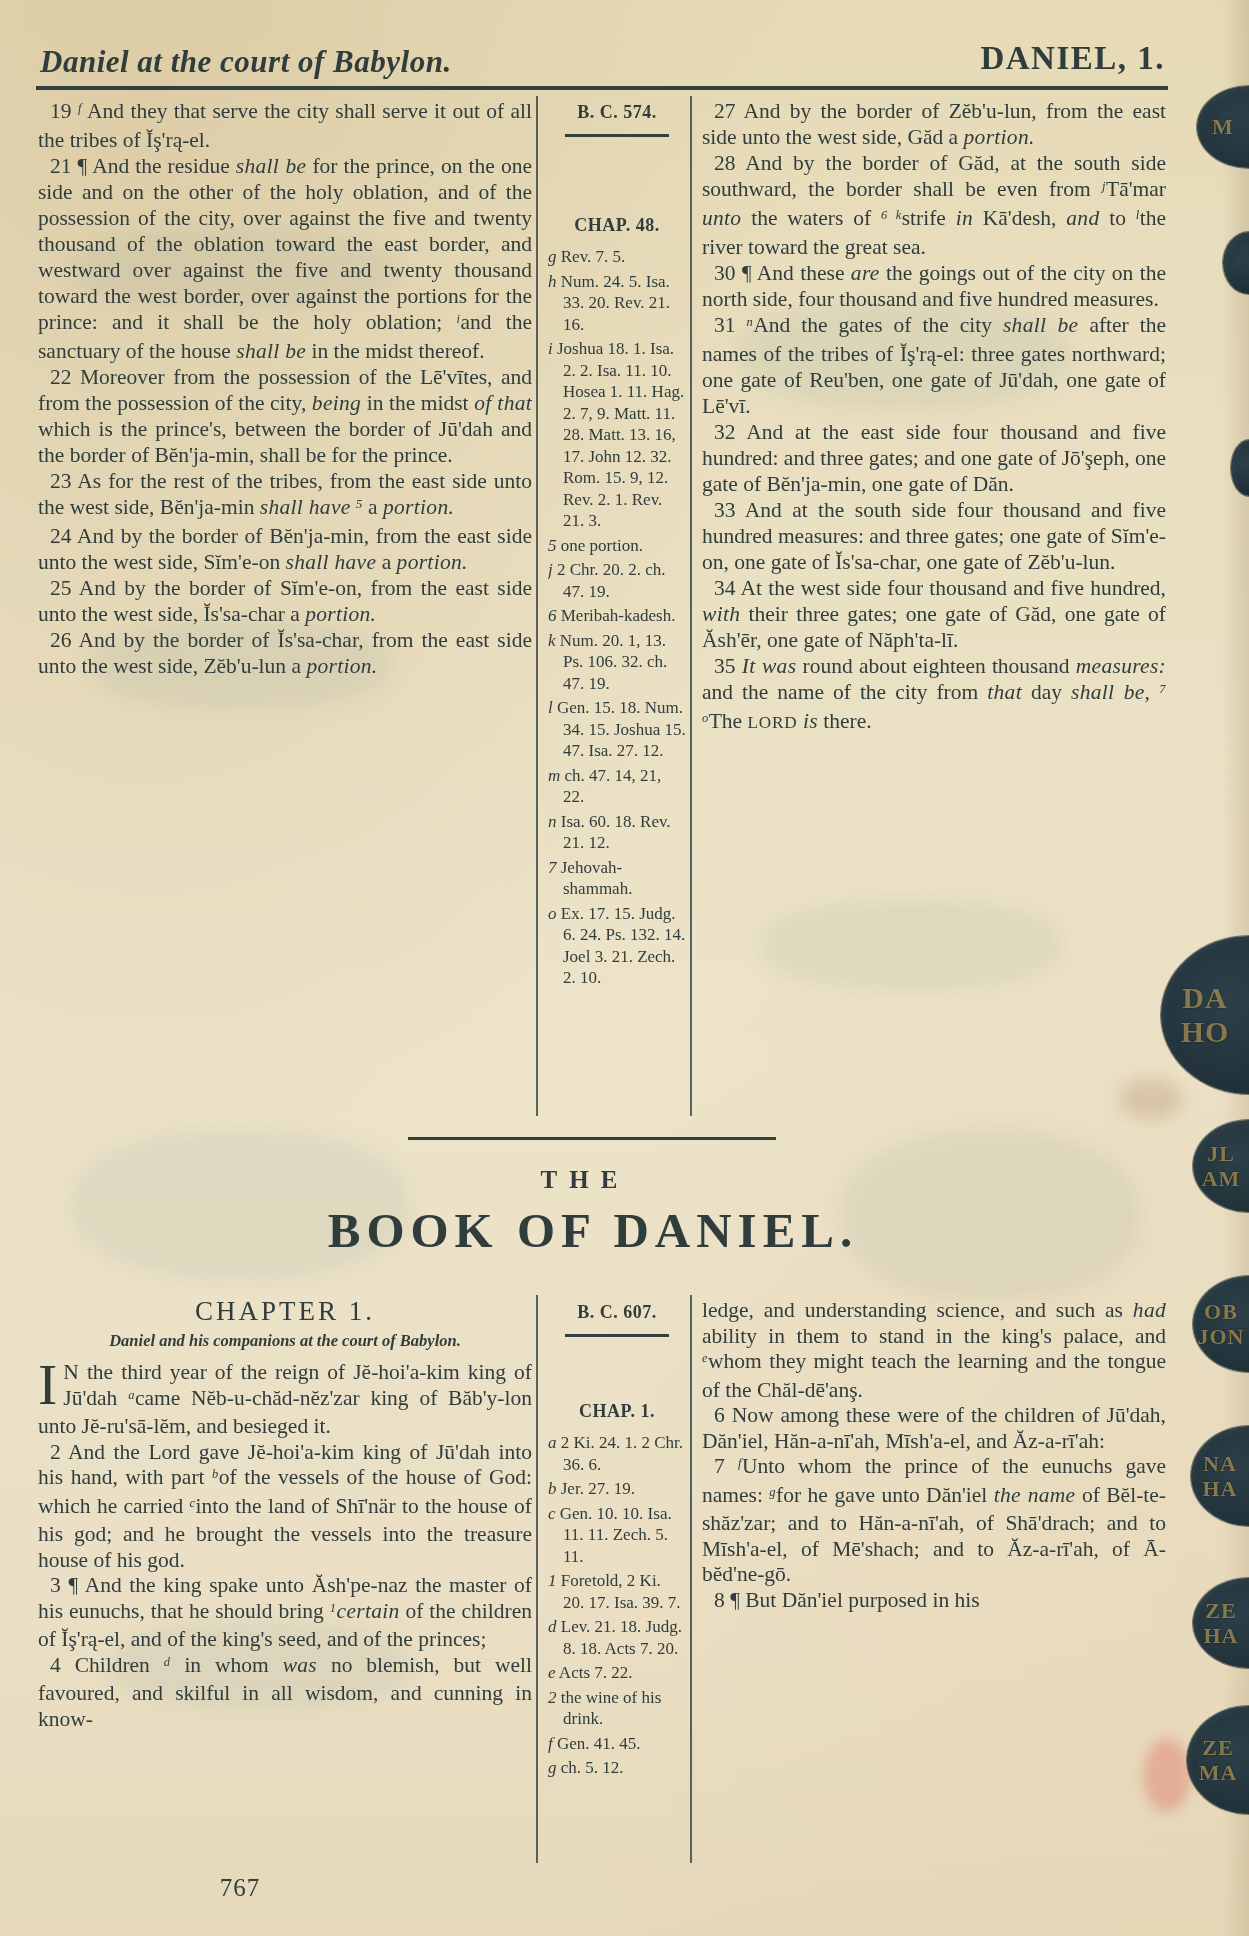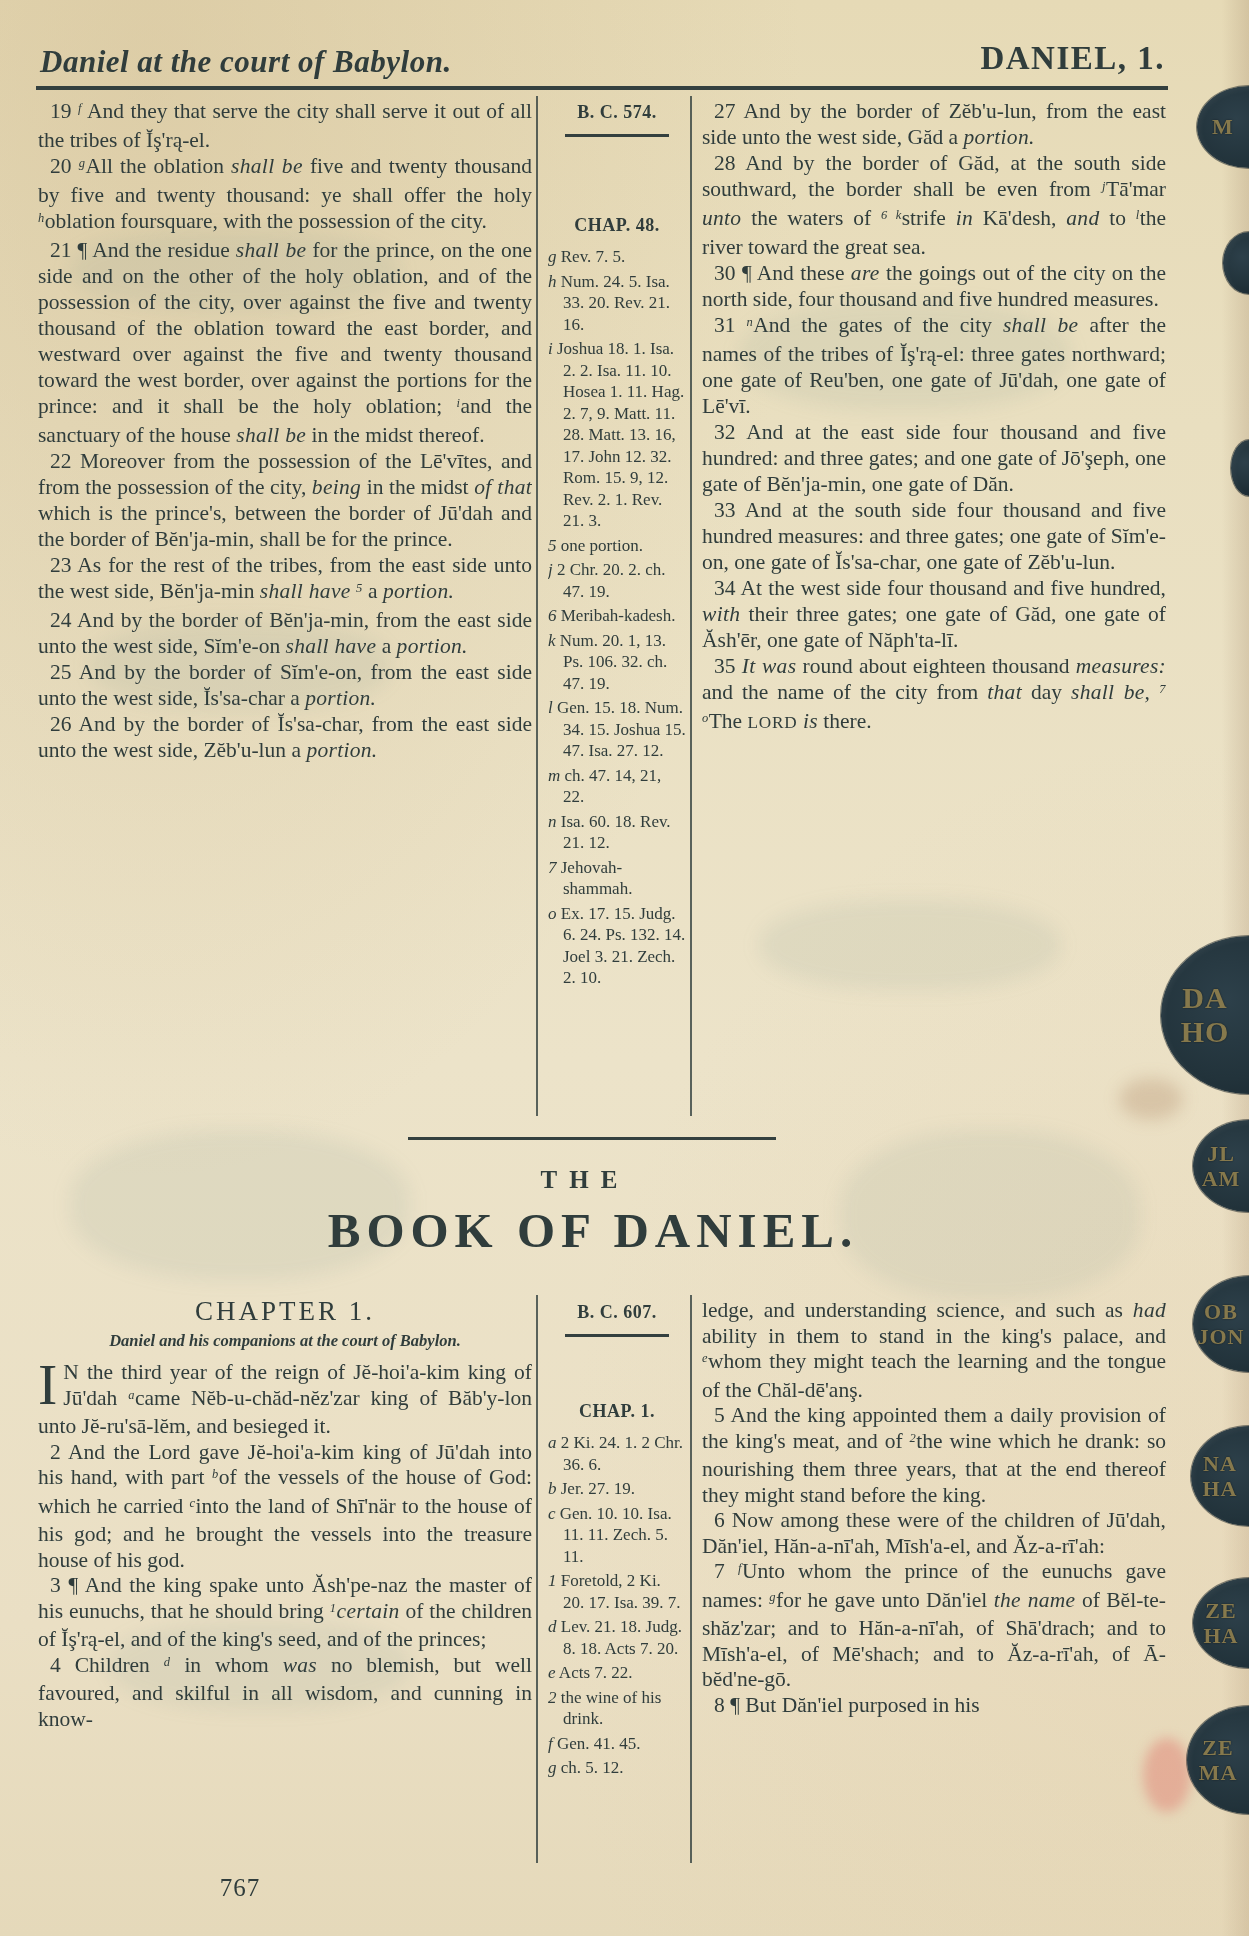--- a/index.html
+++ b/index.html
@@ -82,21 +82,20 @@
   <div class="ghost" style="left:110px;top:1620px;width:300px;height:90px;"></div>
   <div class="smudge" style="right:66px;top:1078px;width:64px;height:42px;background:rgba(152,102,62,.22);filter:blur(8px);"></div>
   <div class="smudge" style="right:58px;top:1738px;width:48px;height:74px;background:rgba(224,123,110,.45);filter:blur(6px);"></div>
 
   <div class="hdr-left">Daniel at the court of Babylon.</div>
   <div class="hdr-right">DANIEL, 1.</div>
   <div class="top-rule"></div>
 
   <div id="top-left" class="textcol">
       <p class="verse">19 <sup>f</sup> And they that serve the city shall serve it out of all the tribes of Ĭş'rą-el.</p>
-      <p class="verse">20 <sup>g</sup>All the oblation <i>shall be</i> five and twenty thousand by five and twenty thousand: ye shall offer the holy <sup>h</sup>oblation foursquare, with the possession of the city.</p>
       <p class="verse">21 ¶ And the residue <i>shall be</i> for the prince, on the one side and on the other of the holy oblation, and of the possession of the city, over against the five and twenty thousand of the oblation toward the east border, and westward over against the five and twenty thousand toward the west border, over against the portions for the prince: and it shall be the holy oblation; <sup>i</sup>and the sanctuary of the house <i>shall be</i> in the midst thereof.</p>
       <p class="verse">22 Moreover from the possession of the Lē'vītes, and from the possession of the city, <i>being</i> in the midst <i>of that</i> which is the prince's, between the border of Jū'dah and the border of Bĕn'ja-min, shall be for the prince.</p>
       <p class="verse">23 As for the rest of the tribes, from the east side unto the west side, Bĕn'ja-min <i>shall have</i> <sup>5</sup> a <i>portion.</i></p>
       <p class="verse">24 And by the border of Bĕn'ja-min, from the east side unto the west side, Sĭm'e-on <i>shall have</i> a <i>portion.</i></p>
       <p class="verse">25 And by the border of Sĭm'e-on, from the east side unto the west side, Ĭs'sa-char a <i>portion.</i></p>
       <p class="verse">26 And by the border of Ĭs'sa-char, from the east side unto the west side, Zĕb'u-lun a <i>portion.</i></p>
     </div>
   <div class="vrule" style="left:536px;top:96px;height:1020px;"></div>
   <div id="top-refcol" class="refcol">
     <div class="era">B. C. 574.</div>
@@ -157,21 +156,20 @@
         <div class="ref"><span class="ref-m">e</span> Acts 7. 22.</div>
         <div class="ref"><span class="ref-m">2</span> the wine of his drink.</div>
         <div class="ref"><span class="ref-m">f</span> Gen. 41. 45.</div>
         <div class="ref"><span class="ref-m">g</span> ch. 5. 12.</div>
       </div>
   </div>
   <div class="vrule" style="left:690px;top:1295px;height:568px;"></div>
   <div id="bot-right" class="textcol">
     <div id="bot-right-verses" class="textflow">
         <p class="verse cont">ledge, and understanding science, and such as <i>had</i> ability in them to stand in the king's palace, and <sup>e</sup>whom they might teach the learning and the tongue of the Chăl-dē'anş.</p>
-        <p class="verse">5 And the king appointed them a daily provision of the king's meat, and of <sup>2</sup>the wine which he drank: so nourishing them three years, that at the end thereof they might stand before the king.</p>
         <p class="verse">6 Now among these were of the children of Jū'dah, Dăn'iel, Hăn-a-nī'ah, Mīsh'a-el, and Ăz-a-rī'ah:</p>
         <p class="verse">7 <sup>f</sup>Unto whom the prince of the eunuchs gave names: <sup>g</sup>for he gave unto Dăn'iel <i>the name</i> of Bĕl-te-shăz'zar; and to Hăn-a-nī'ah, of Shā'drach; and to Mīsh'a-el, of Mē'shach; and to Ăz-a-rī'ah, of Ā-bĕd'ne-gō.</p>
         <p class="verse">8 ¶ But Dăn'iel purposed in his</p>
       </div>
   </div>
 
   <div class="page-number">767</div>
 
   <div id="tabs">
       <div class="tab" style="top: 86px; height: 82px; width: 104px; right: -52px;">

